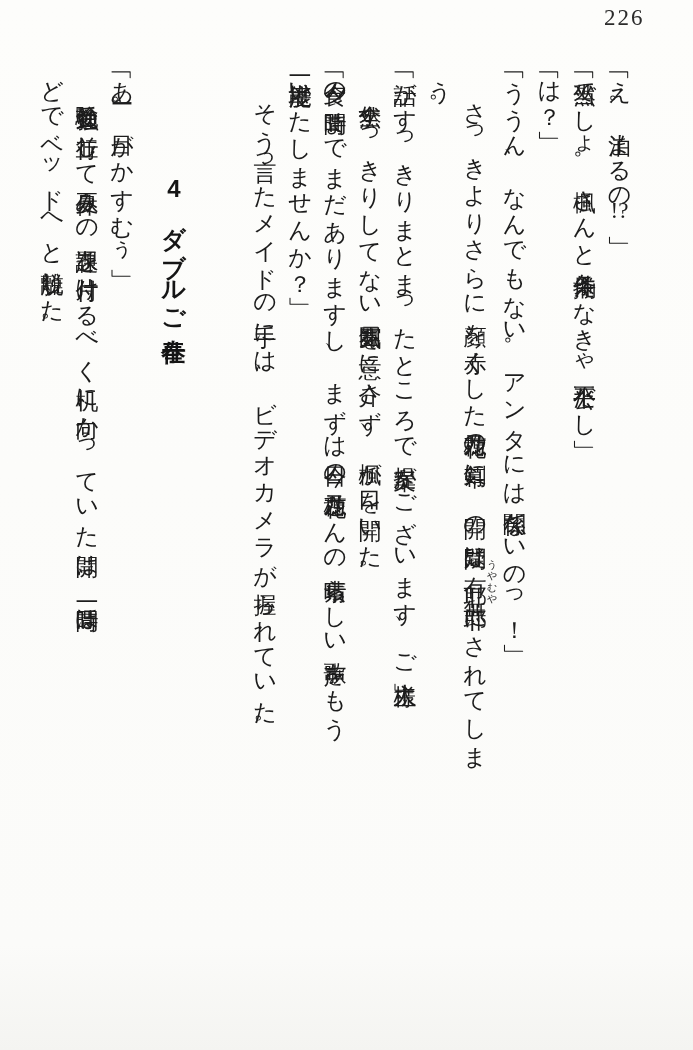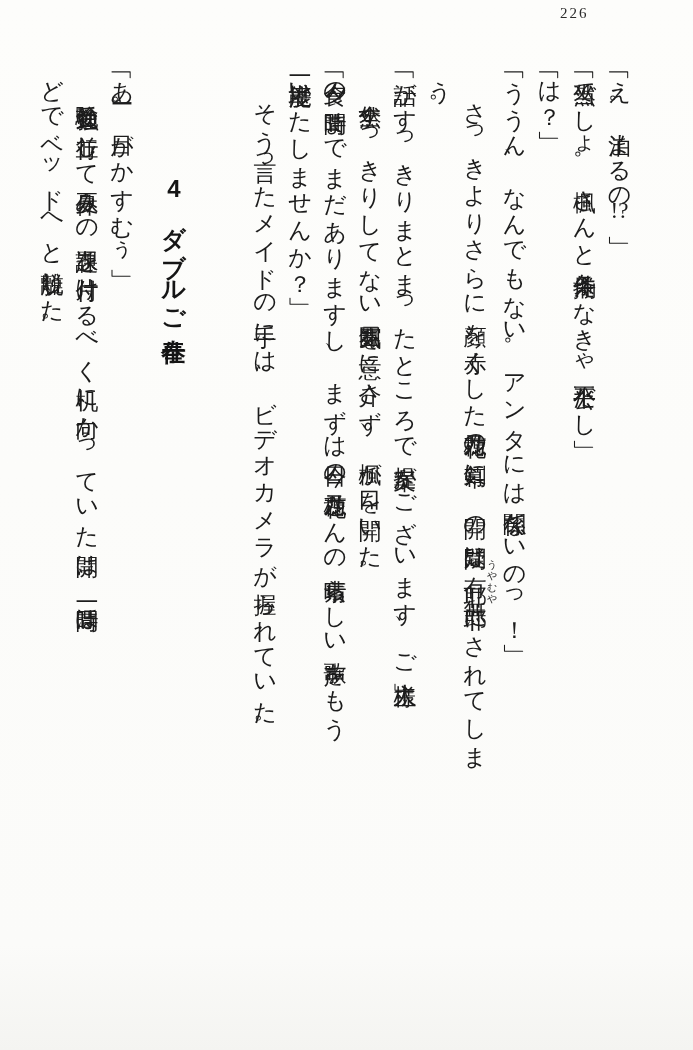--- a/index.html
+++ b/index.html
@@ -12,22 +12,22 @@
     height: 1050px;
     background: #fcfcfa;
     background: linear-gradient(180deg, #fdfdfb 0%, #fbfbf9 90%, #f4f4f1 100%);
     overflow: hidden;
     font-family: "Liberation Serif", "DejaVu Serif", serif;
     color: #1c1c1c;
   }
   .pagenum {
     position: absolute;
     top: 5px;
-    left: 560px;
-    font-size: 15px;
+    left: 604px;
+    font-size: 23px;
     letter-spacing: 2px;
     color: #2b2b2b;
     font-family: "Liberation Serif", "DejaVu Serif", serif;
   }
   .text-area {
     position: absolute;
     top: 64px;
     right: 56px;
     height: 980px;
     writing-mode: vertical-rl;

